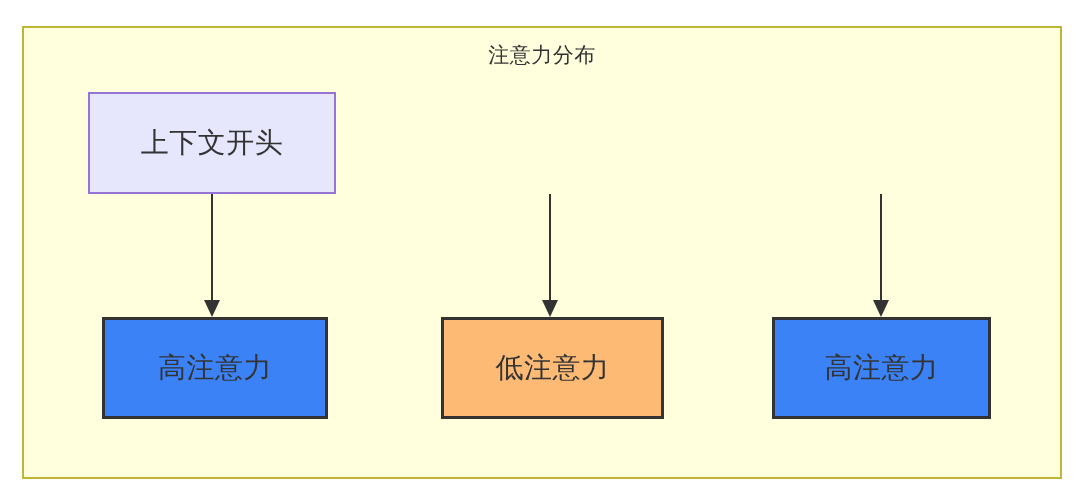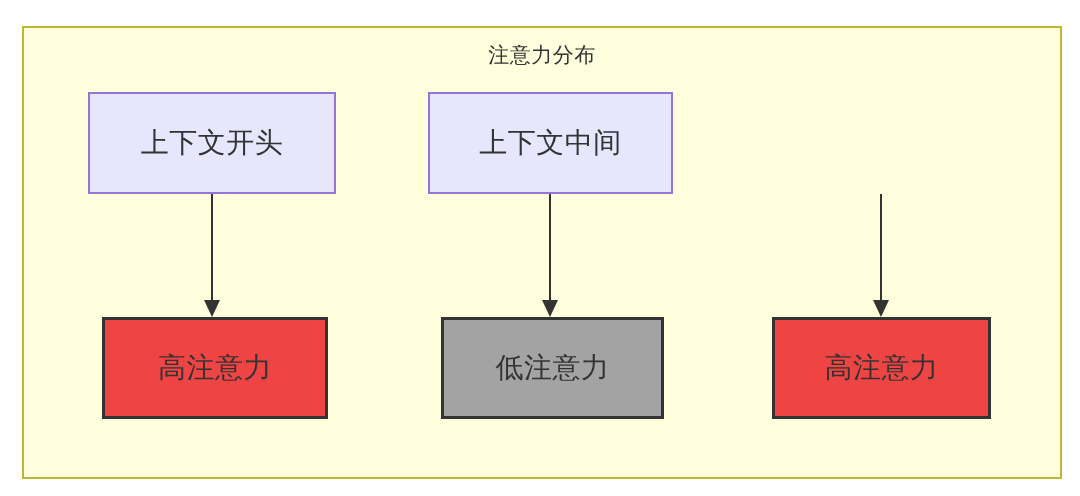--- a/index.html
+++ b/index.html
@@ -66,25 +66,25 @@
     border: 2px solid #9673d6;
     height: 102px;
   }
 
   .node.leaf {
     height: 102px;
     border: 3px solid #333333;
   }
 
   .node.leaf.high {
-    background: #ef4444;
+    background: #3b82f6;
   }
 
   .node.leaf.low {
-    background: #a3a3a3;
+    background: #fdba74;
     align-items: center;
   }
 
   
   .col1.top { left: 88px;  top: 92px; width: 248px; }
   .col2.top { left: 428px; top: 92px; width: 245px; }
   .col3.top { left: 760px; top: 92px; width: 246px; }
 
   
   .col1.leaf { left: 102px; top: 317px; width: 226px; }
@@ -116,23 +116,20 @@
 <div id="canvas">
 
   <div class="subgraph">
     <div class="subgraph-title">注意力分布</div>
   </div>
 
   <div class="node top col1">
     <span>上下文开头</span>
   </div>
 
-  <div class="node top col2">
-    <span>上下文中间</span>
-  </div>
 
 
   <div class="node leaf high col1">
     <span>高注意力</span>
   </div>
 
   <div class="node leaf low col2">
     <span>低注意力</span>
   </div>
 

